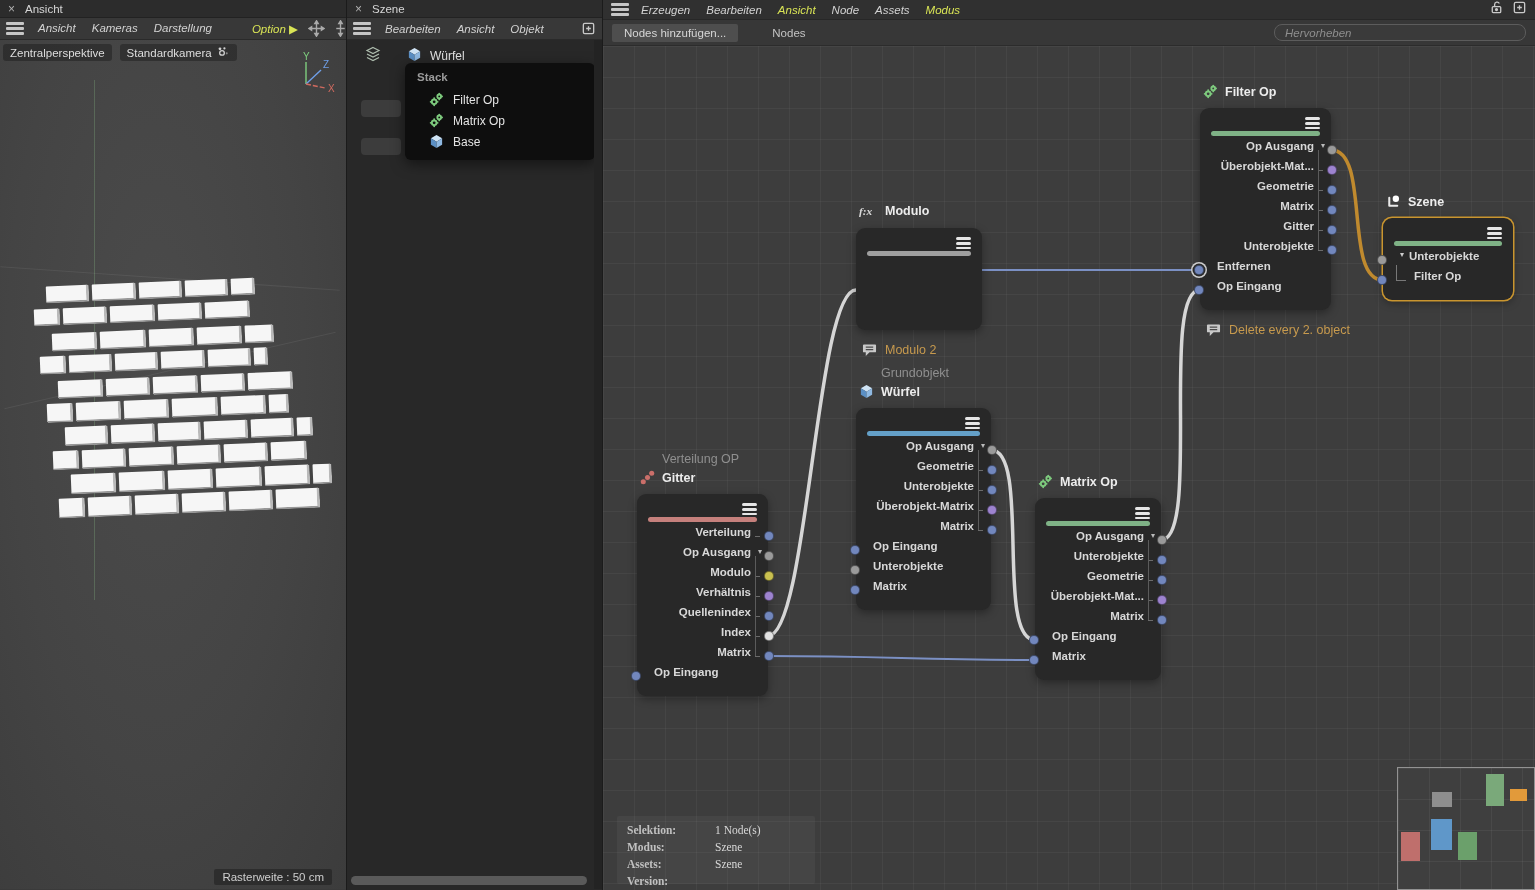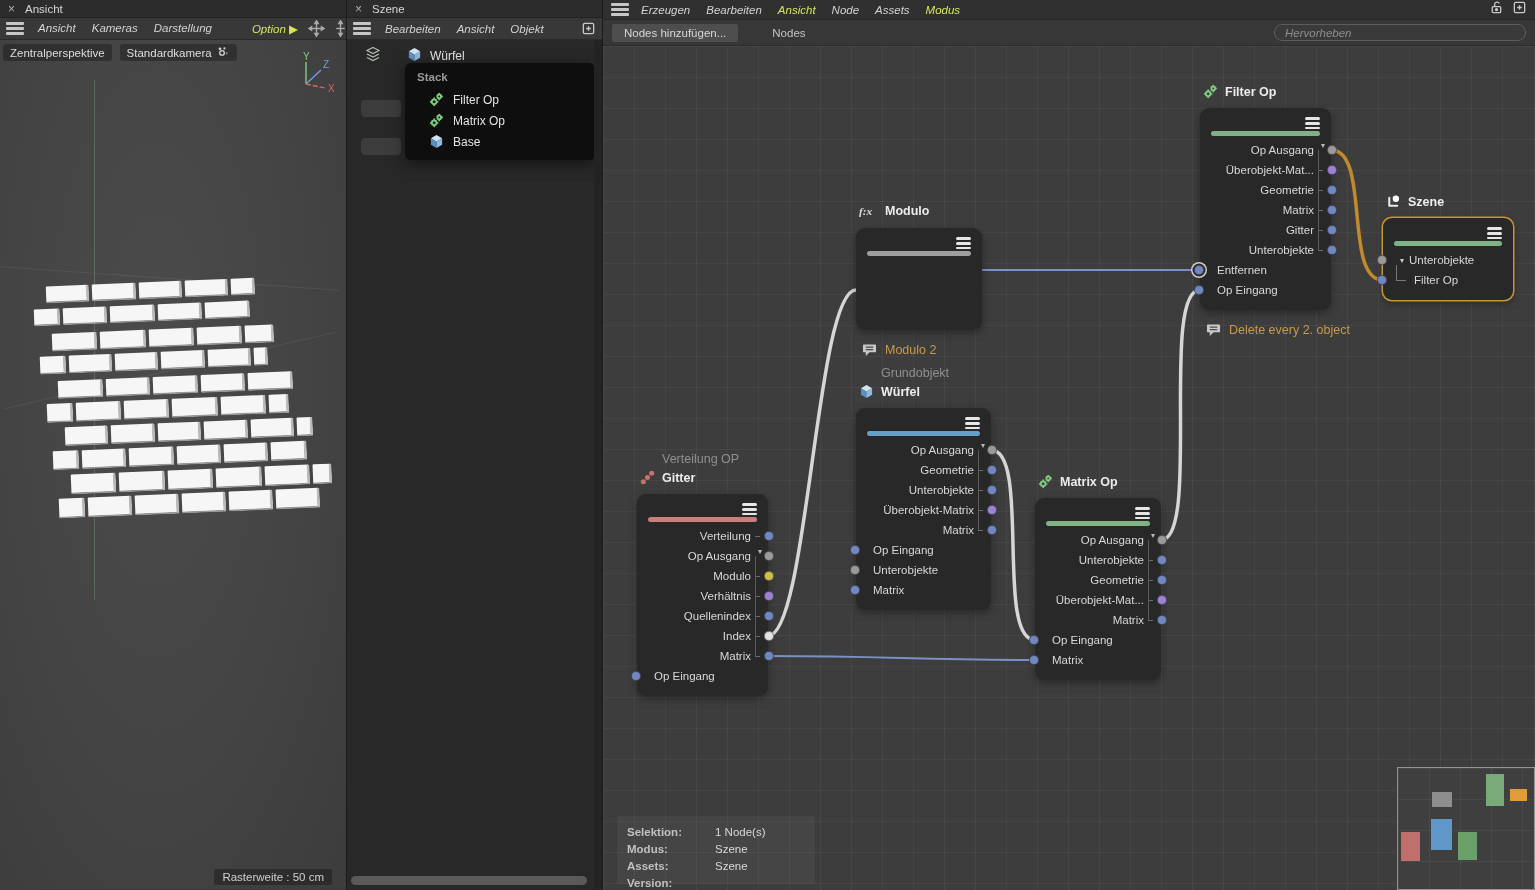--- a/index.html
+++ b/index.html
@@ -60,39 +60,39 @@
                       linear-gradient(90deg, rgba(255,255,255,.040) 1px, transparent 1px);
     background-size:31px 31px; }
   #wires { position:absolute; left:0; top:0; width:932px; height:844px; }
 
   .node { position:absolute; background:#282828; border-radius:9px; box-shadow:0 3px 8px rgba(0,0,0,.35); }
   .node.selected { box-shadow:0 0 0 1.5px #c9952f, 0 3px 8px rgba(0,0,0,.35); }
   .node .nham { position:absolute; top:7px; right:11px; }
   .node .nham span { display:block; width:15px; height:2.6px; background:#e6e6e6; border-radius:1.5px; margin:2.2px 0; }
   .colorbar { position:absolute; top:23px; left:11px; right:11px; height:5px; border-radius:3px; }
   .rows { position:absolute; top:32px; left:0; right:0; }
-  .row { position:relative; height:20px; display:flex; align-items:center; font-size:11.5px; color:#d8d8d8; white-space:nowrap; }
+  .row { position:relative; height:20px; display:flex; align-items:flex-start; font-size:11.5px; color:#d8d8d8; white-space:nowrap;font-weight:bold; }
   .row.out { justify-content:flex-end; padding-right:17px; }
   .row.in  { padding-left:17px; }
   .row.out:not(.nodash)::after { content:""; position:absolute; right:8px; top:10px; width:5px; height:1px; background:#6b6b6b; }
   .row .dd { position:absolute; right:6px; top:1px; font-size:8px; color:#b8b8b8; }
   .row .exp { font-size:8px; color:#cdcdcd; margin-right:5px; }
   .row.child { padding-left:31px; }
   .row.child::before { content:""; position:absolute; left:13px; top:-5px; width:9px; height:15px; border-left:1px solid #787878; border-bottom:1px solid #787878; }
   .port { position:absolute; top:5px; width:10px; height:10px; border-radius:50%; border:1px solid rgba(0,0,0,.45); }
   .row.out .port { right:-6px; }
   .row.in  .port { left:-6px; }
   .port.ring { box-shadow:0 0 0 1.5px #2a2a2a, 0 0 0 3px #cdcdcd; }
   .groupline { position:absolute; right:12px; width:1px; background:#5b5b5b; }
   .node-title { position:absolute; top:-24px; left:3px; display:flex; align-items:center; gap:7px; color:#ececec; font-size:12.5px; font-weight:bold; white-space:nowrap; }
   .node-cat { position:absolute; top:-42px; left:25px; color:#8f8f8f; font-size:12.5px; white-space:nowrap; }
   .node-comment { position:absolute; bottom:-27px; left:6px; display:flex; align-items:center; gap:8px; color:#c79a4e; font-size:12.5px; white-space:nowrap; }
 
   #info-panel { position:absolute; left:14px; top:770px; width:198px; height:68px; background:rgba(150,150,150,.10); border-radius:2px; padding:5px 10px; }
-  .info-row { display:flex; font-size:11.5px; height:17px; align-items:flex-end; }
+  .info-row { display:flex; font-size:11.5px; height:17px; align-items:center;font-family:Liberation Serif, serif; }
   .info-label { width:88px; color:#c0c0c0; font-weight:bold; }
   .info-value { color:#d8d8d8; }
 
   #minimap { position:absolute; right:0; bottom:0; width:138px; height:123px; background:#3f3f3f; border:1px solid #929292;
     background-image: linear-gradient(rgba(255,255,255,.05) 1px, transparent 1px), linear-gradient(90deg, rgba(255,255,255,.05) 1px, transparent 1px);
     background-size:31px 31px; }
   .mini-rect { position:absolute; }
 </style>
 </head>
 <body>

